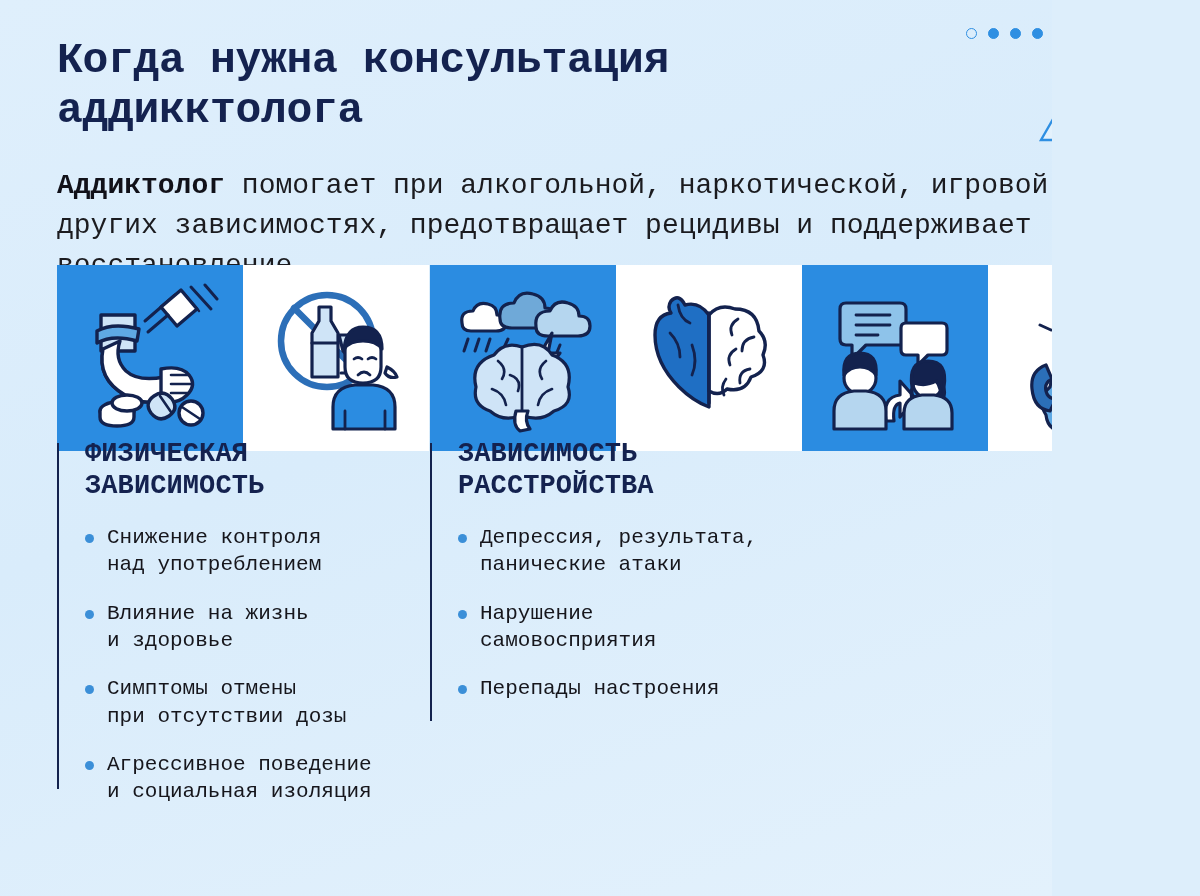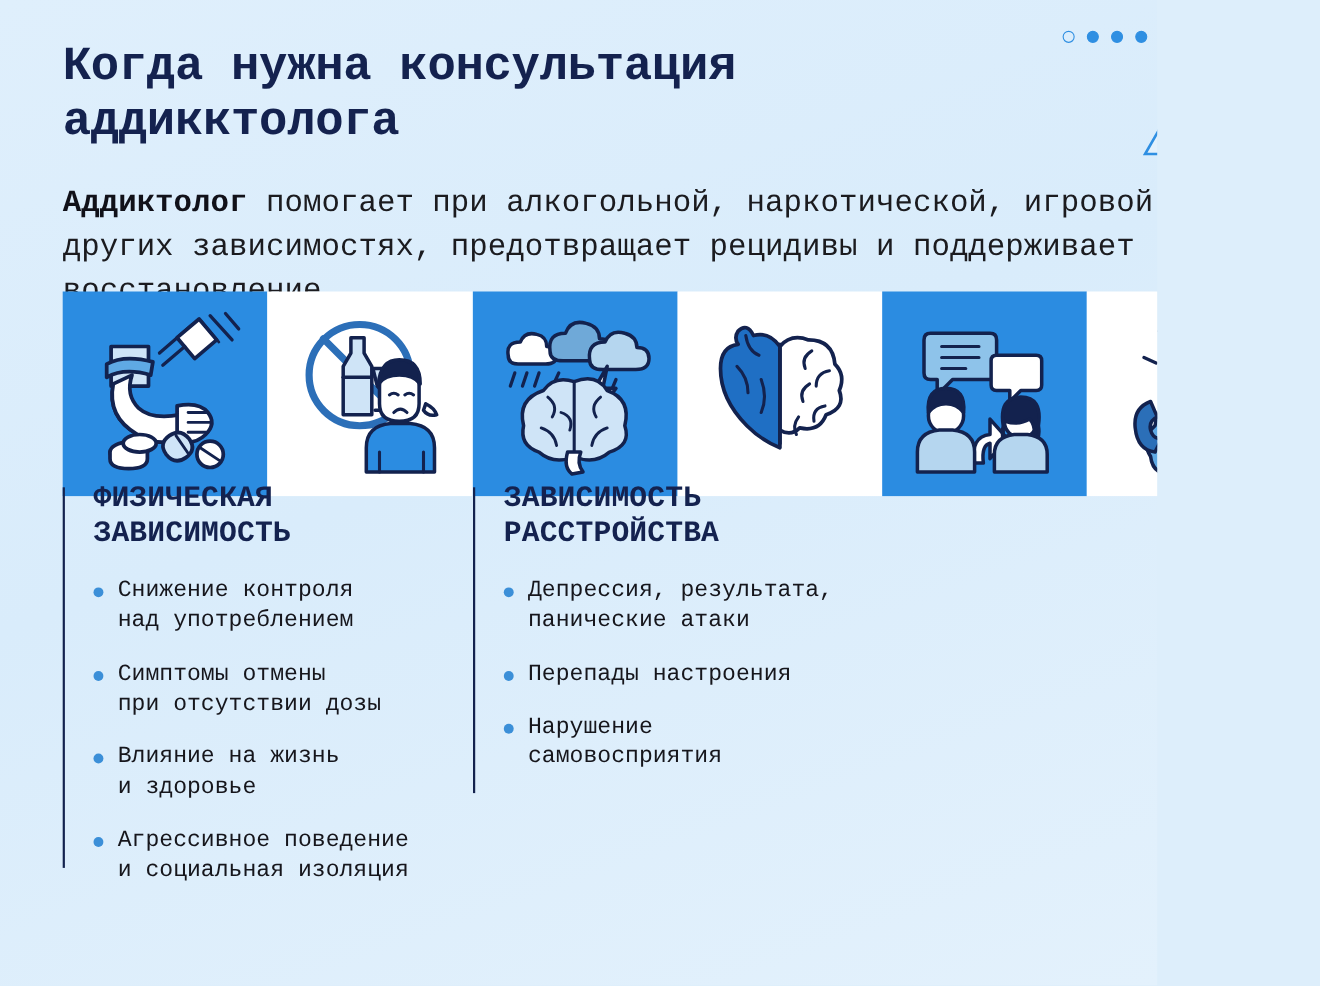--- a/index.html
+++ b/index.html
@@ -358,37 +358,37 @@
   </div>
 
   <div class="cols">
 
     <div class="col c1">
       <div class="col-title">ФИЗИЧЕСКАЯ
 ЗАВИСИМОСТЬ</div>
       <ul class="bullets">
         <li>Снижение контроля
 над употреблением</li>
+        <li>Влияние на жизнь
+и здоровье</li>
         <li>Симптомы отмены
 при отсутствии дозы</li>
-        <li>Влияние на жизнь
-и здоровье</li>
         <li>Агрессивное поведение
 и социальная изоляция</li>
       </ul>
     </div>
 
     <div class="col c2">
       <div class="col-title">ЗАВИСИМОСТЬ
 РАССТРОЙСТВА</div>
       <ul class="bullets">
         <li>Депрессия, результата,
 панические атаки</li>
-        <li>Перепады настроения</li>
         <li>Нарушение
 самовосприятия</li>
+        <li>Перепады настроения</li>
       </ul>
     </div>
 
   </div>
 
 
 </div>
 
 </body></html>

